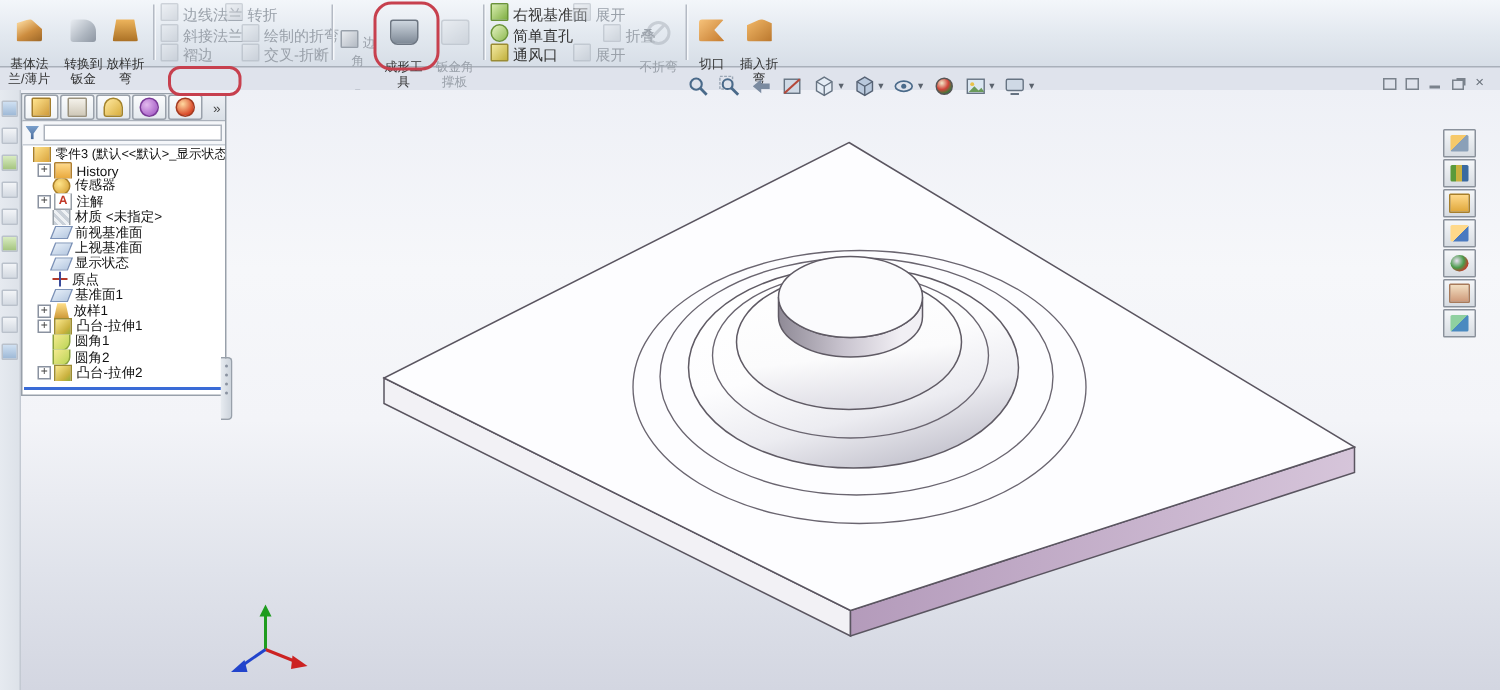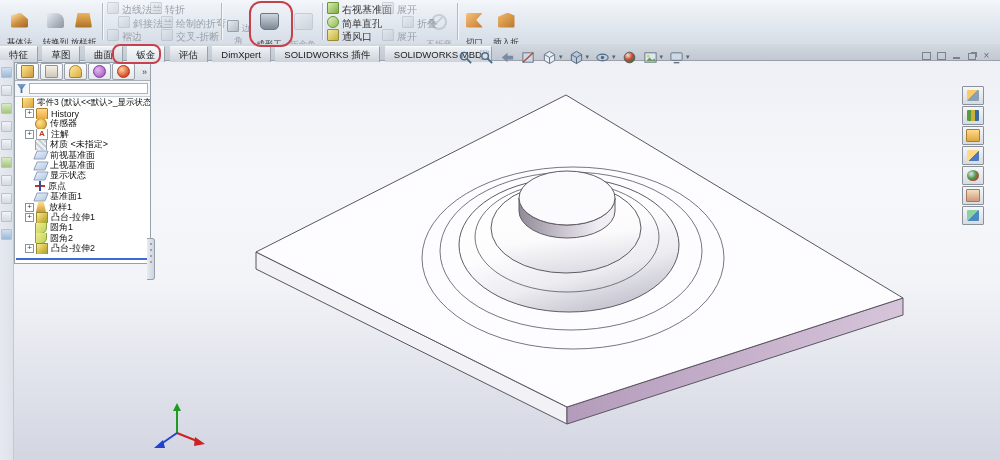--- a/index.html
+++ b/index.html
@@ -143,21 +143,21 @@
       <div class="ric ric-loftbend"></div>
       <span>放样折
 弯</span>
     </div>
 
     <div class="rb-sep" style="left:102px"></div>
 
     <div class="rbtn-sm r1 disabled" style="left:107px">
       <span class="ric-s ric-gray"></span><span>边线法兰</span>
     </div>
-    <div class="rbtn-sm r2 disabled" style="left:118px">
+    <div class="rbtn-sm r2 disabled" style="left:107px">
       <span class="ric-s ric-gray"></span><span>斜接法兰</span>
     </div>
     <div class="rbtn-sm r3 disabled" style="left:107px">
       <span class="ric-s ric-gray"></span><span>褶边</span>
     </div>
 
     <div class="rbtn-sm r1 disabled" style="left:150px">
       <span class="ric-s ric-gray"></span><span>转折</span>
     </div>
     <div class="rbtn-sm r2 disabled" style="left:161px">
@@ -221,30 +221,20 @@
     <div class="rbtn-lg" style="left:490px;width:32px">
       <div class="ric ric-insbend"></div>
       <span>插入折
 弯</span>
     </div>
   </div>
 
   <div class="red-loop" style="left:249px;top:1px;width:40px;height:42px"></div>
   <div class="red-loop" style="left:112px;top:44px;width:45px;height:16px;border-radius:8px"></div>
 
-  <div class="tabbar">
-    <span class="tab">特征</span>
-    <span class="tab">草图</span>
-    <span class="tab">曲面</span>
-    <span class="tab active">钣金</span>
-    <span class="tab">评估</span>
-    <span class="tab">DimXpert</span>
-    <span class="tab">SOLIDWORKS 插件</span>
-    <span class="tab">SOLIDWORKS MBD</span>
-  </div>
 
   <div class="viewport"></div>
 
   <svg class="modelsvg" width="1000" height="460" viewBox="0 0 1000 460">
     <defs>
       <linearGradient id="sideGrad" x1="0" y1="0" x2="1" y2="0">
         <stop offset="0" stop-color="#b49bbb"></stop>
           <stop offset="1" stop-color="#d6c5da"></stop>
       </linearGradient>
       <linearGradient id="domeGrad" x1="0.25" y1="0" x2="0.7" y2="1">

